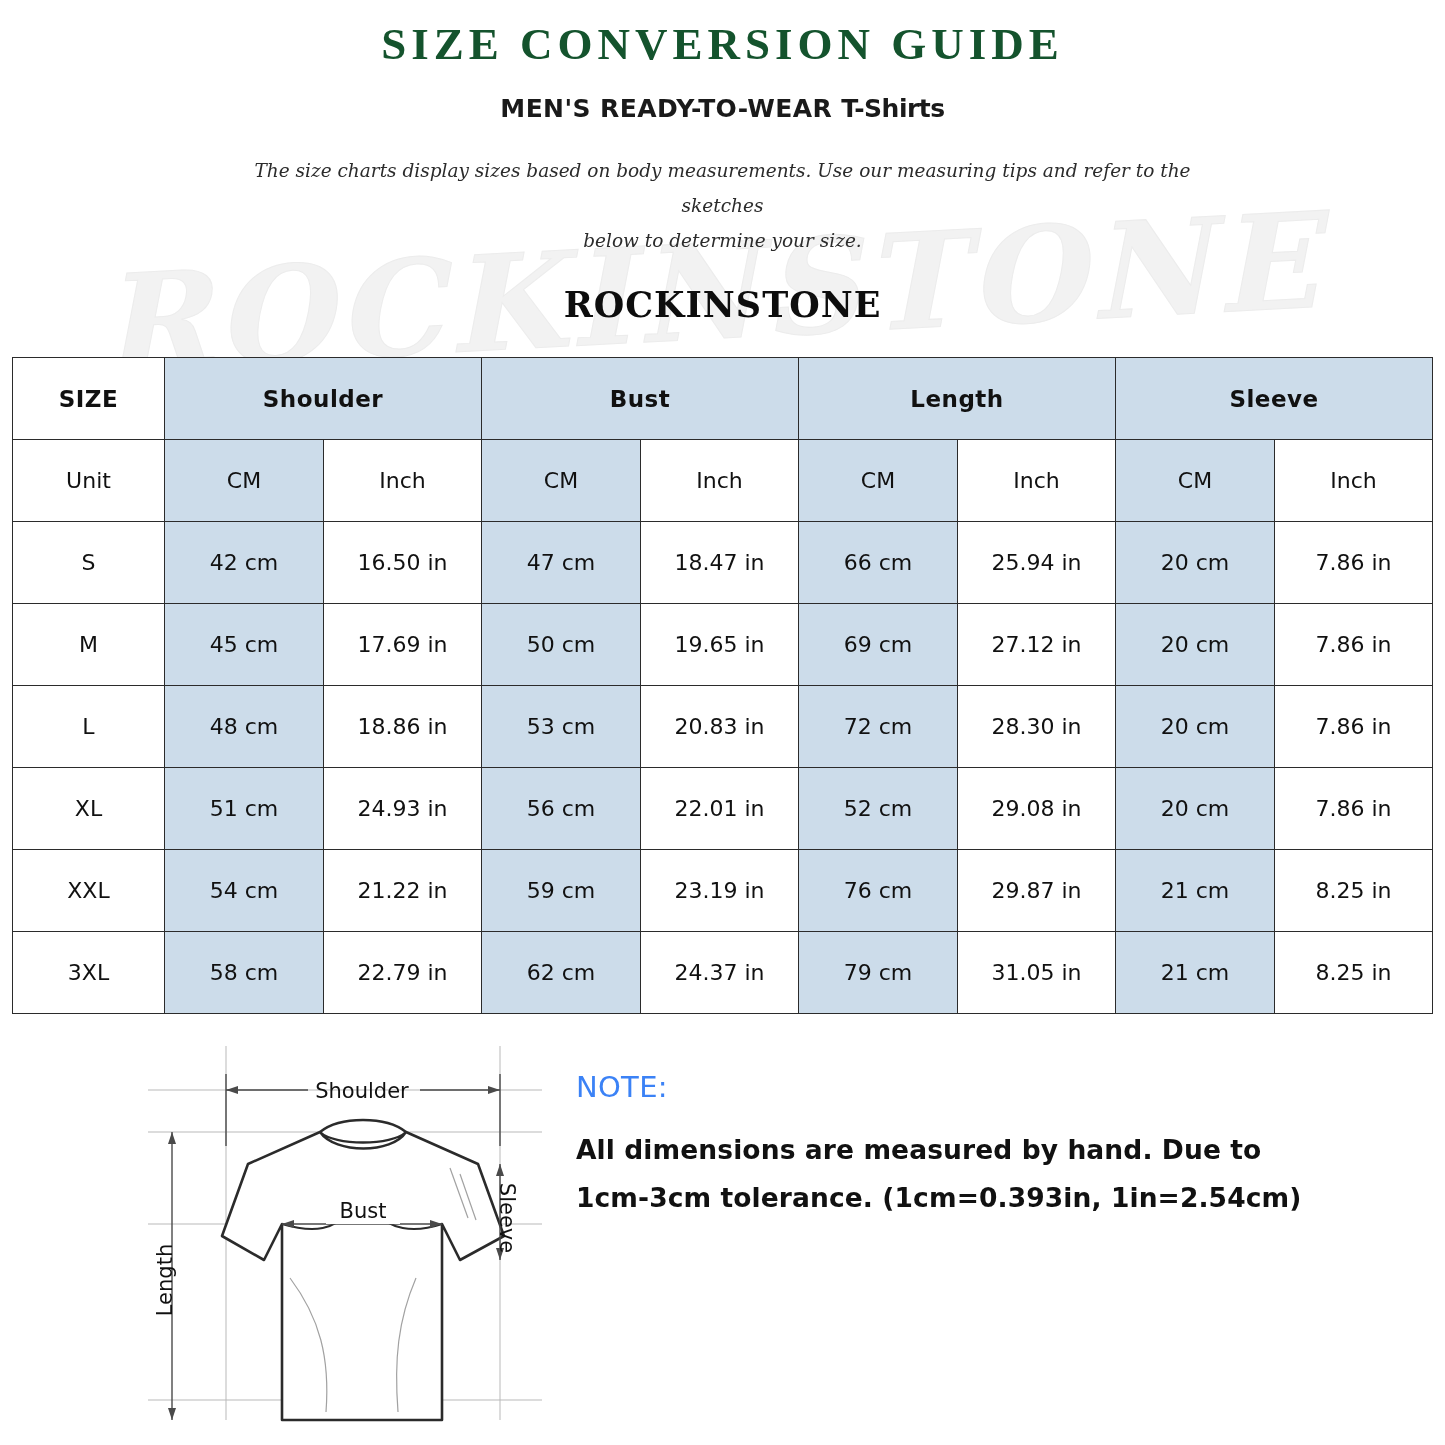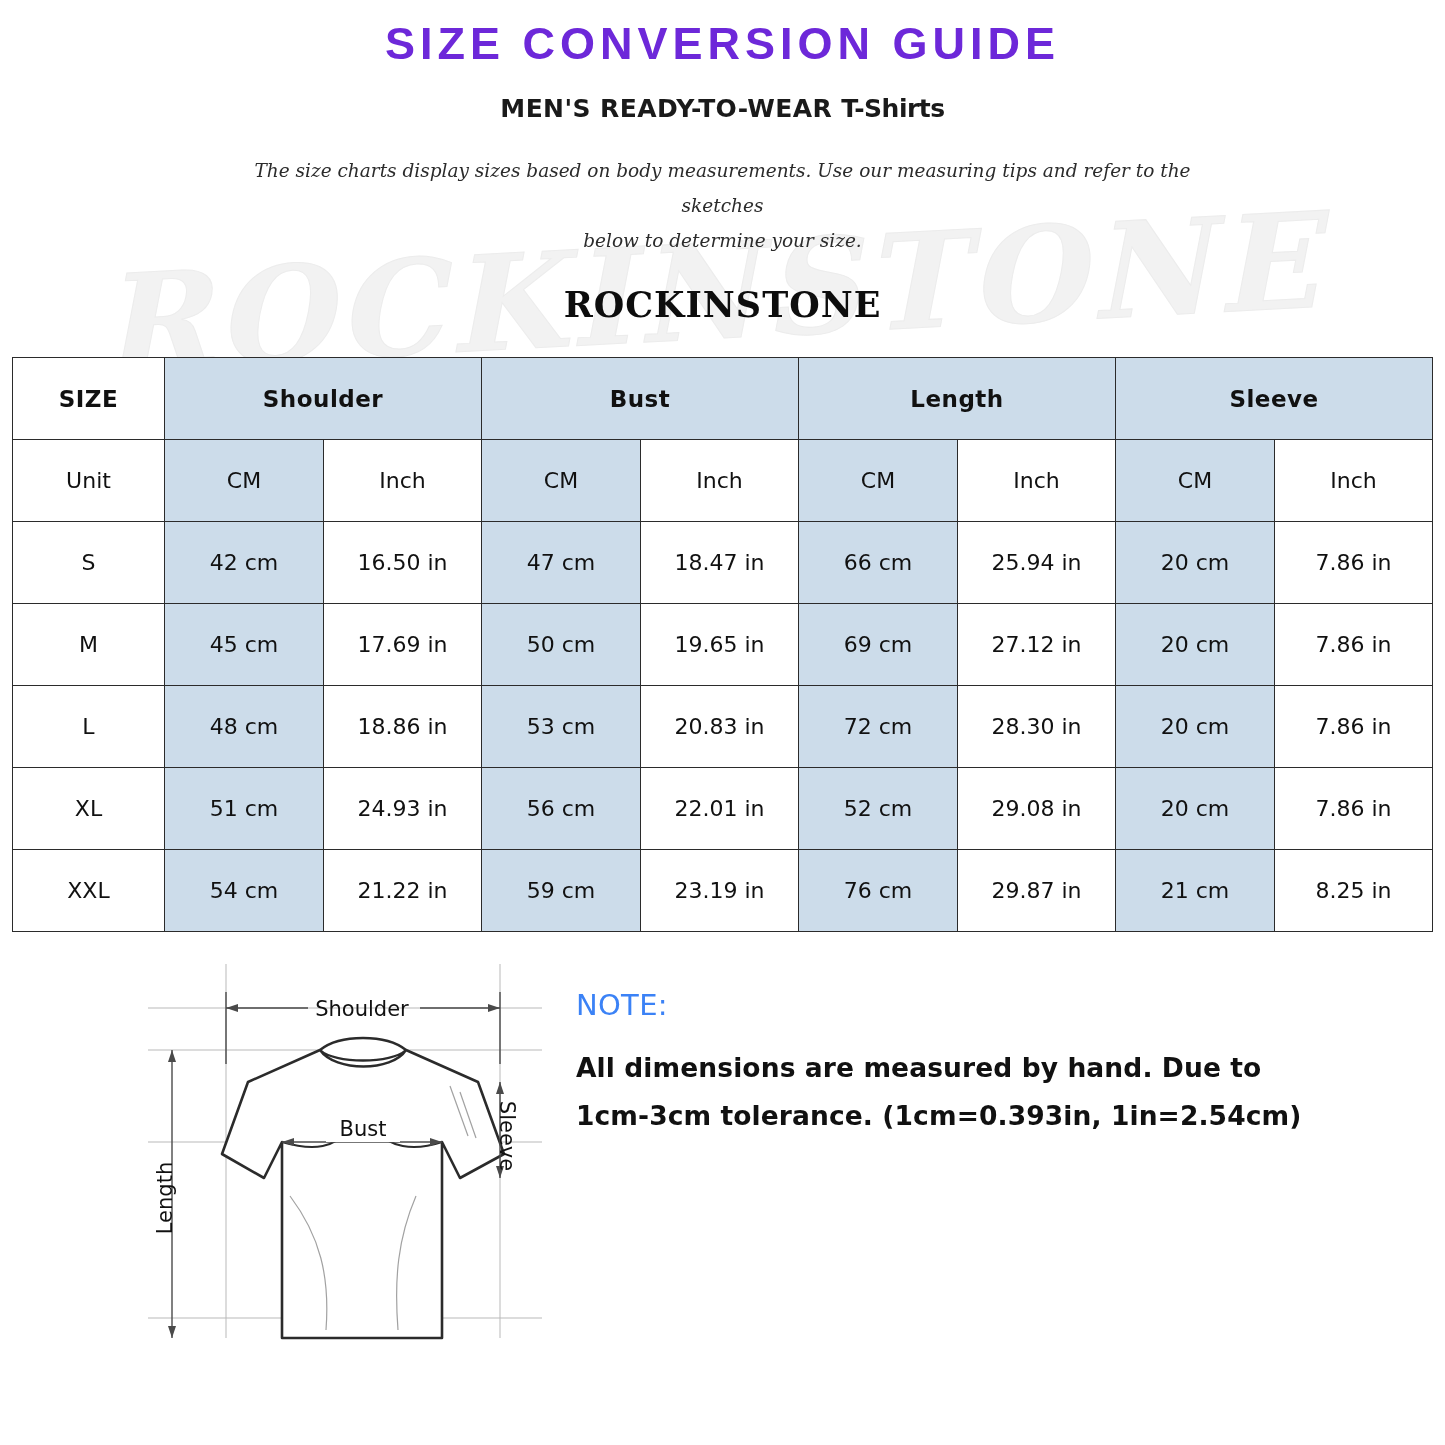--- a/index.html
+++ b/index.html
@@ -36,25 +36,25 @@
     user-select: none;
     z-index: 0;
     transform: skewY(-3deg);
   }
 
   .content { position: relative; z-index: 2; }
 
   
   .title {
     text-align: center;
-    font-family: Liberation Sans, sans-serif;
+    font-family: Liberation Serif, serif;
     font-weight: 700;
     font-size: 45px;
     letter-spacing: 5px;
-    color: #6d28d9;
+    color: #14532d;
     margin-top: 18px;
   }
   .subtitle {
     text-align: center;
     margin-top: 24px;
     font-size: 25px;
     font-weight: 700;
     letter-spacing: 0.4px;
     color: #1a1a1a;
   }
@@ -245,20 +245,31 @@
           <td class="cell-in">7.86  in</td>
         </tr>
         <tr>
           <td class="cell-size">XXL</td>
           <td class="cell-cm">54 cm</td>
           <td class="cell-in">21.22  in</td>
           <td class="cell-cm">59 cm</td>
           <td class="cell-in">23.19  in</td>
           <td class="cell-cm">76 cm</td>
           <td class="cell-in">29.87  in</td>
+          <td class="cell-cm">21 cm</td>
+          <td class="cell-in">8.25  in</td>
+        </tr>
+        <tr>
+          <td class="cell-size">3XL</td>
+          <td class="cell-cm">58 cm</td>
+          <td class="cell-in">22.79  in</td>
+          <td class="cell-cm">62 cm</td>
+          <td class="cell-in">24.37  in</td>
+          <td class="cell-cm">79 cm</td>
+          <td class="cell-in">31.05  in</td>
           <td class="cell-cm">21 cm</td>
           <td class="cell-in">8.25  in</td>
         </tr>
       </tbody>
     </table>
 
     <div class="bottom">
 
       <div class="sketch">
         <svg width="430" height="400" viewBox="0 0 430 400">

